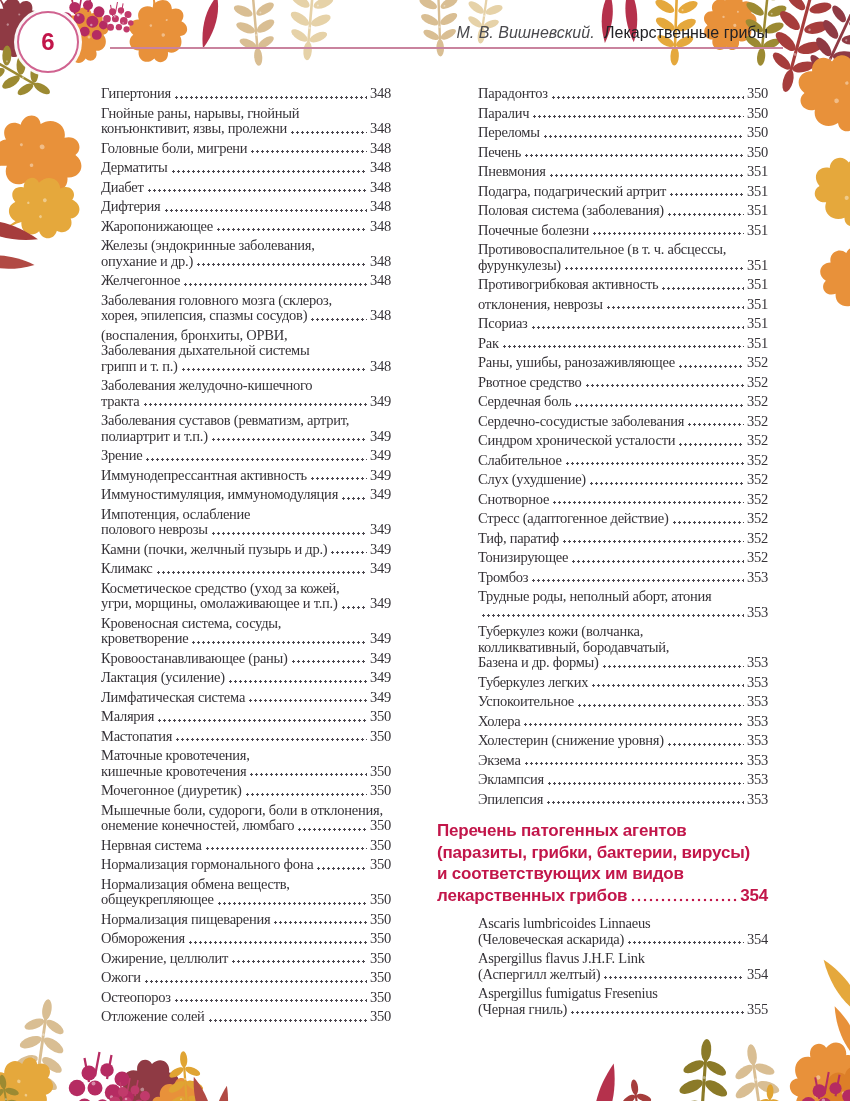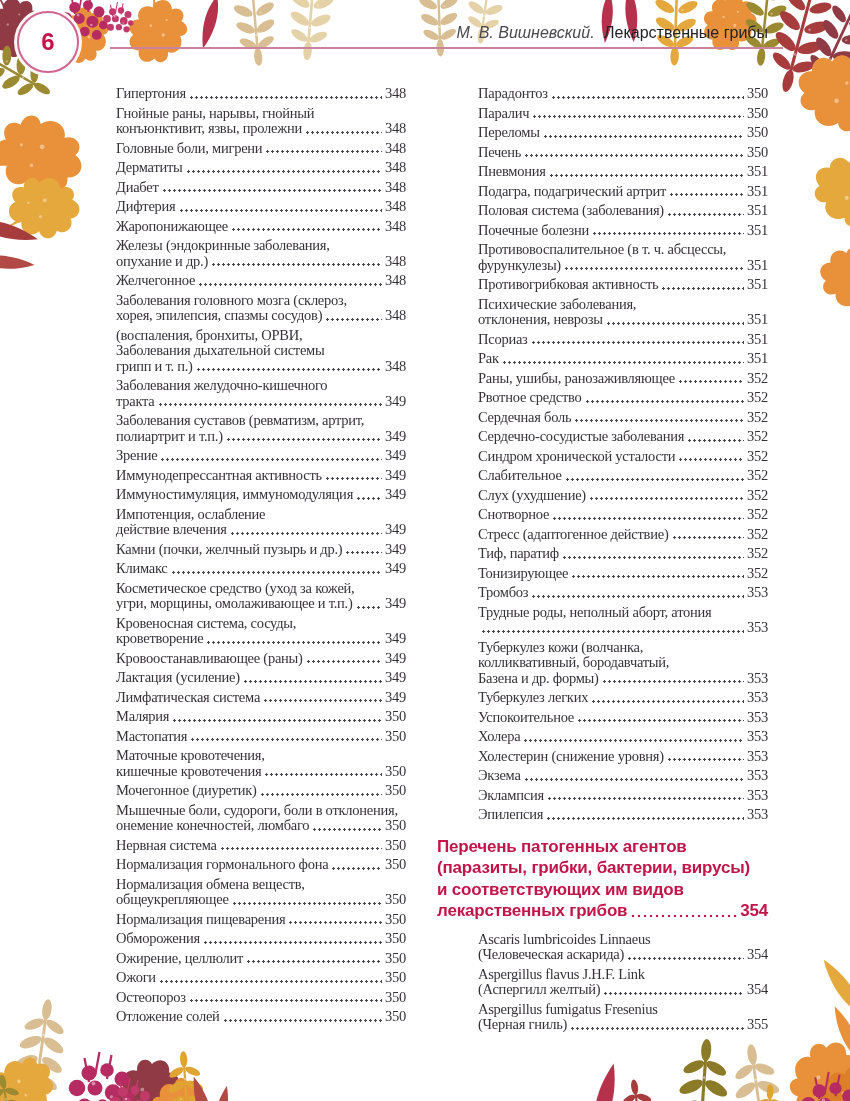--- a/index.html
+++ b/index.html
@@ -32,21 +32,21 @@
   }
   .running-head .author{font-style:italic;color:#4a4a4e;}
   .running-head .booktitle{font-weight:normal;color:#222226;margin-left:5px;}
   .rule{
     position:absolute;top:47px;left:110px;right:67px;height:2px;z-index:2;
     background:var(--rule-pink,#C9839E);
   }
 
   
   .col{position:absolute;top:86px;width:331px;z-index:2;}
-  .col-left{left:75px;}
+  .col-left{left:60px;}
   .col-right{left:437px;}
 
   .entry{padding-left:41px;margin-bottom:4px;}
   .eline{
     font-size:14.5px;line-height:15.5px;letter-spacing:-0.25px;
     color:var(--text-dark,#363338);white-space:nowrap;
   }
   .eline.last{display:flex;align-items:baseline;}
   .etext{flex:0 0 auto;}
   .dots{
@@ -317,21 +317,21 @@
       <div class="entry">
         <div class="eline last">
           <span class="etext">Иммуностимуляция, иммуномодуляция</span>
           <span class="dots"></span>
           <span class="pnum">349</span>
         </div>
       </div>
       <div class="entry">
         <div class="eline">Импотенция, ослабление</div>
         <div class="eline last">
-          <span class="etext">действие влечения</span>
+          <span class="etext">полового неврозы</span>
           <span class="dots"></span>
           <span class="pnum">349</span>
         </div>
       </div>
       <div class="entry">
         <div class="eline last">
           <span class="etext">Камни (почки, желчный пузырь и др.)</span>
           <span class="dots"></span>
           <span class="pnum">349</span>
         </div>
@@ -548,21 +548,20 @@
         </div>
       </div>
       <div class="entry">
         <div class="eline last">
           <span class="etext">Противогрибковая активность</span>
           <span class="dots"></span>
           <span class="pnum">351</span>
         </div>
       </div>
       <div class="entry">
-        <div class="eline">Психические заболевания,</div>
         <div class="eline last">
           <span class="etext">отклонения, неврозы</span>
           <span class="dots"></span>
           <span class="pnum">351</span>
         </div>
       </div>
       <div class="entry">
         <div class="eline last">
           <span class="etext">Псориаз</span>
           <span class="dots"></span>

